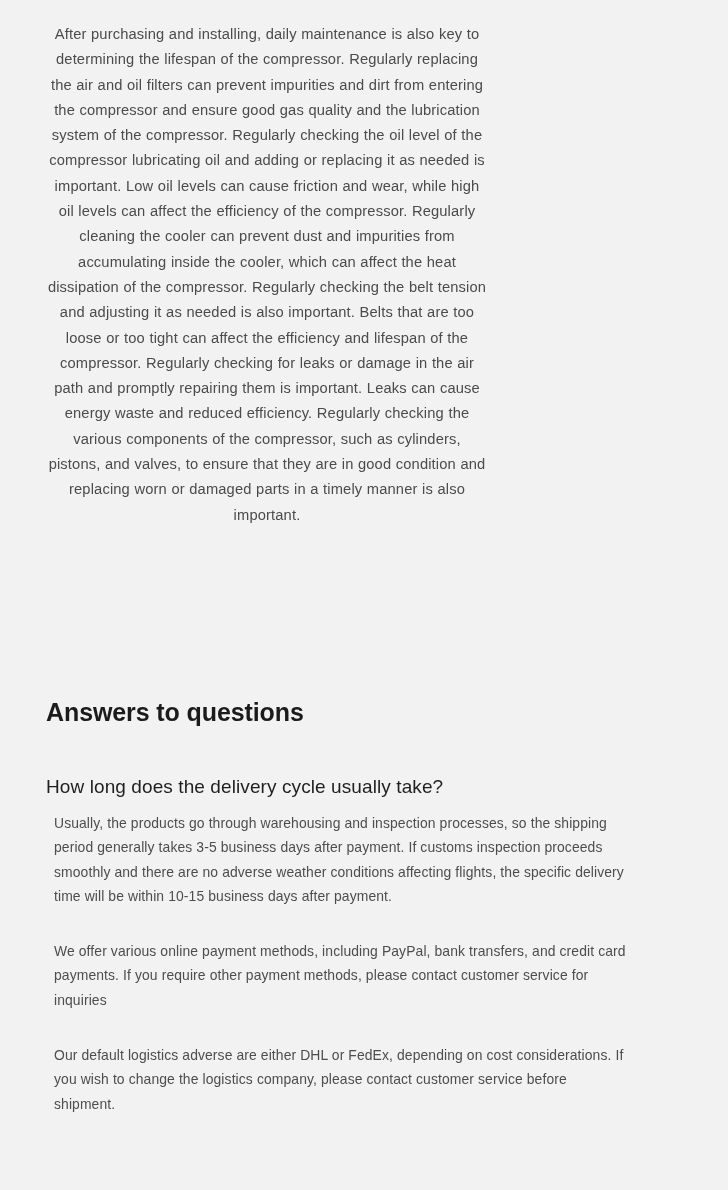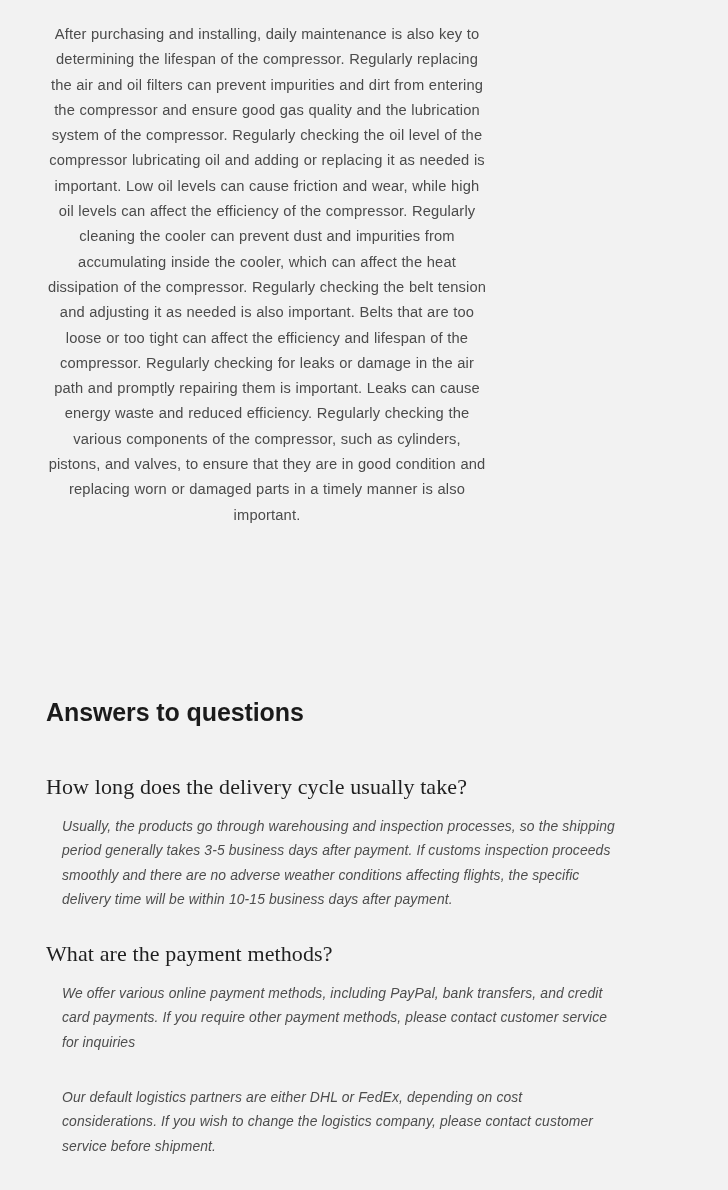--- a/index.html
+++ b/index.html
@@ -63,35 +63,33 @@
     padding: 0;
   }
   .faq-item + .faq-item {
     margin-top: 31px;
   }
   .faq-item:first-child {
     margin-top: 45px;
   }
   .faq-question {
     margin: 0 0 13px 0;
-    font-size: 22px;
+    font-size: 19px;
     line-height: 23px;
     font-weight: normal;
     color: #1f1f1f;
     letter-spacing: 0.005em;
-    font-family: Liberation Serif, serif;
   }
   .faq-answer {
-    margin: 16px;
+    margin: 8px;
     font-size: 13.9px;
     line-height: 24.3px;
     color: #4d4d4d;
     letter-spacing: 0.008em;
     max-width: 590px;
-    font-style: italic;
   }
 </style>
 </head>
 <body>
 
 <div class="page">
 
   <section class="intro-section">
     <p class="intro-paragraph">After purchasing and installing, daily maintenance is also key to determining the lifespan of the compressor. Regularly replacing the air and oil filters can prevent impurities and dirt from entering the compressor and ensure good gas quality and the lubrication system of the compressor. Regularly checking the oil level of the compressor lubricating oil and adding or replacing it as needed is important. Low oil levels can cause friction and wear, while high oil levels can affect the efficiency of the compressor. Regularly cleaning the cooler can prevent dust and impurities from accumulating inside the cooler, which can affect the heat dissipation of the compressor. Regularly checking the belt tension and adjusting it as needed is also important. Belts that are too loose or too tight can affect the efficiency and lifespan of the compressor. Regularly checking for leaks or damage in the air path and promptly repairing them is important. Leaks can cause energy waste and reduced efficiency. Regularly checking the various components of the compressor, such as cylinders, pistons, and valves, to ensure that they are in good condition and replacing worn or damaged parts in a timely manner is also important.</p>
   </section>
@@ -100,24 +98,23 @@
     <h2 class="faq-title">Answers to questions</h2>
 
     <ul class="faq-list">
 
       <li class="faq-item">
         <h3 class="faq-question">How long does the delivery cycle usually take?</h3>
         <p class="faq-answer">Usually, the products go through warehousing and inspection processes, so the shipping period generally takes 3-5 business days after payment. If customs inspection proceeds smoothly and there are no adverse weather conditions affecting flights, the specific delivery time will be within 10-15 business days after payment.</p>
       </li>
 
       <li class="faq-item">
-        <h3 class="faq-question">What are the payment methods?</h3>
         <p class="faq-answer">We offer various online payment methods, including PayPal, bank transfers, and credit card payments. If you require other payment methods, please contact customer service for inquiries</p>
       </li>
 
       <li class="faq-item">
-        <p class="faq-answer">Our default logistics partners are either DHL or FedEx, depending on cost considerations. If you wish to change the logistics company, please contact customer service before shipment.</p>
+        <p class="faq-answer">Our default logistics adverse are either DHL or FedEx, depending on cost considerations. If you wish to change the logistics company, please contact customer service before shipment.</p>
       </li>
 
     </ul>
   </section>
 
 </div>
 
 </body></html>

